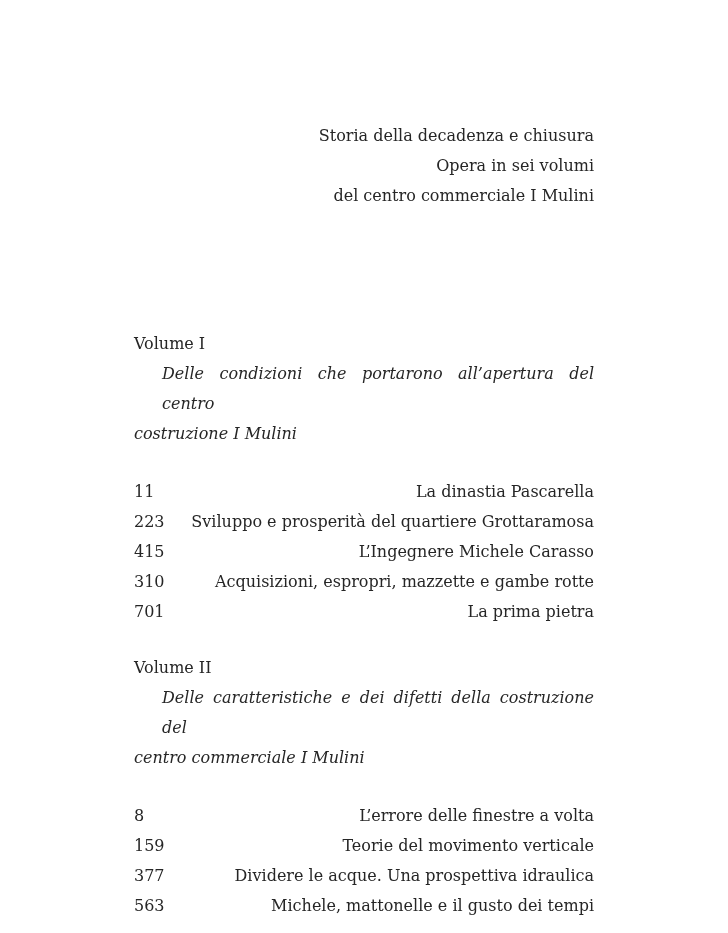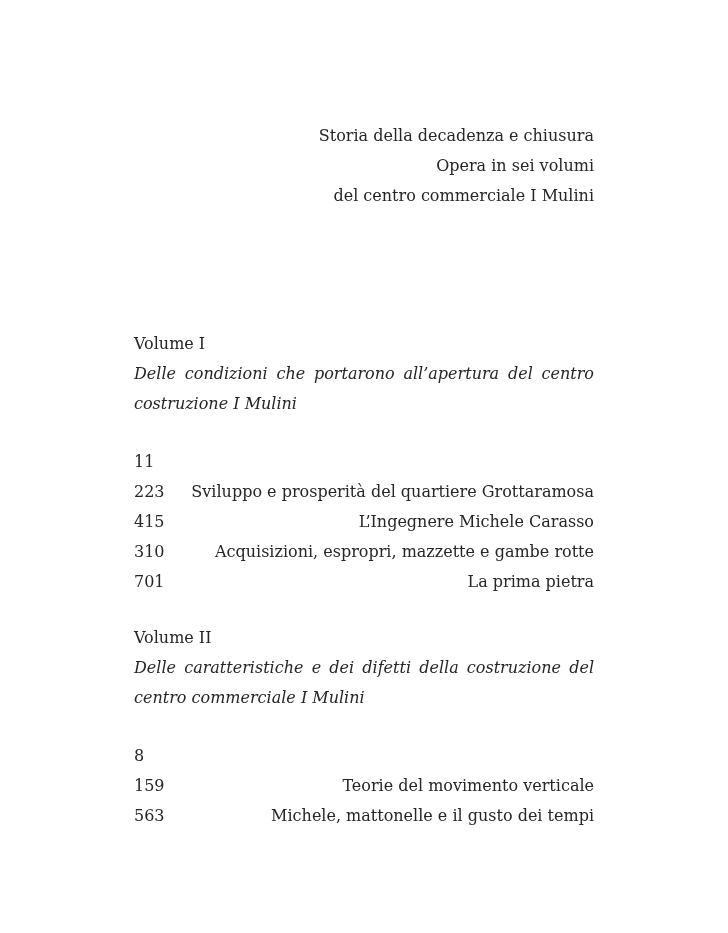--- a/index.html
+++ b/index.html
@@ -36,20 +36,21 @@
   .volume-heading {
     font-style: normal;
   }
   .volume-subtitle {
     font-style: italic;
   }
   .subtitle-line-first {
     text-align: justify;
     text-align-last: justify;
     white-space: normal;
+    margin-left: 28px;
   }
   .subtitle-line-rest {
     text-align: left;
   }
   .chapters {
     margin-top: 28px;
   }
   .chapter-row {
     display: flex;
     justify-content: space-between;
@@ -79,20 +80,21 @@
 
     <section class="volume-section-1">
       <div class="volume-heading">Volume I</div>
       <div class="volume-subtitle">
         <div class="subtitle-line-first">Delle condizioni che portarono all’apertura del centro</div>
         <div class="subtitle-line-rest">costruzione I Mulini</div>
       </div>
       <div class="chapters">
         <div class="chapter-row">
           <span class="chapter-page">11</span>
+          <span class="chapter-title">La dinastia Pascarella</span>
         </div>
         <div class="chapter-row">
           <span class="chapter-page">223</span>
           <span class="chapter-title">Sviluppo e prosperità del quartiere Grottaramosa</span>
         </div>
         <div class="chapter-row">
           <span class="chapter-page">415</span>
           <span class="chapter-title">L’Ingegnere Michele Carasso</span>
         </div>
         <div class="chapter-row">
@@ -108,24 +110,29 @@
 
     <section class="volume-section-2">
       <div class="volume-heading">Volume II</div>
       <div class="volume-subtitle">
         <div class="subtitle-line-first">Delle caratteristiche e dei difetti della costruzione del</div>
         <div class="subtitle-line-rest">centro commerciale I Mulini</div>
       </div>
       <div class="chapters">
         <div class="chapter-row">
           <span class="chapter-page">8</span>
+          <span class="chapter-title">L’errore delle finestre a volta</span>
         </div>
         <div class="chapter-row">
           <span class="chapter-page">159</span>
           <span class="chapter-title">Teorie del movimento verticale</span>
+        </div>
+        <div class="chapter-row">
+          <span class="chapter-page">377</span>
+          <span class="chapter-title">Dividere le acque. Una prospettiva idraulica</span>
         </div>
         <div class="chapter-row">
           <span class="chapter-page">563</span>
           <span class="chapter-title">Michele, mattonelle e il gusto dei tempi</span>
         </div>
       </div>
     </section>
 
   </div>
 </div>

